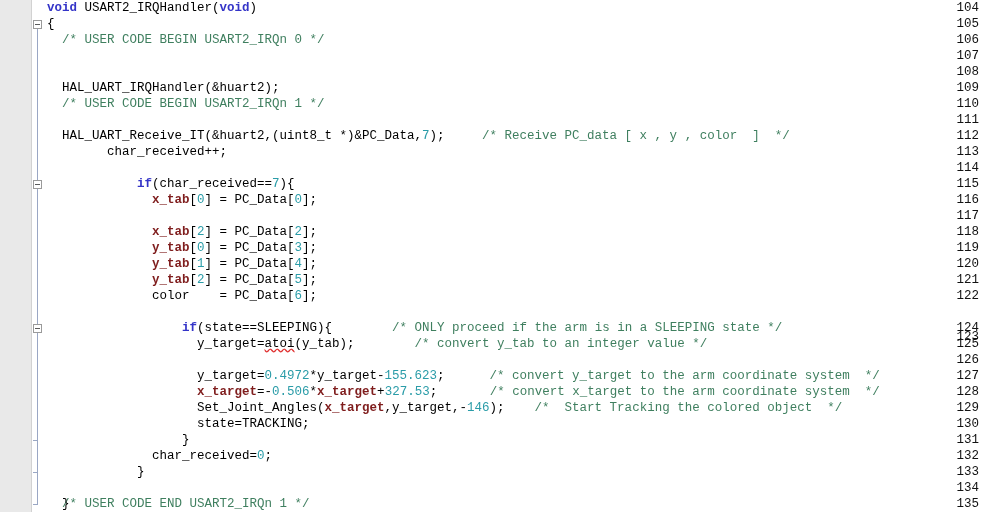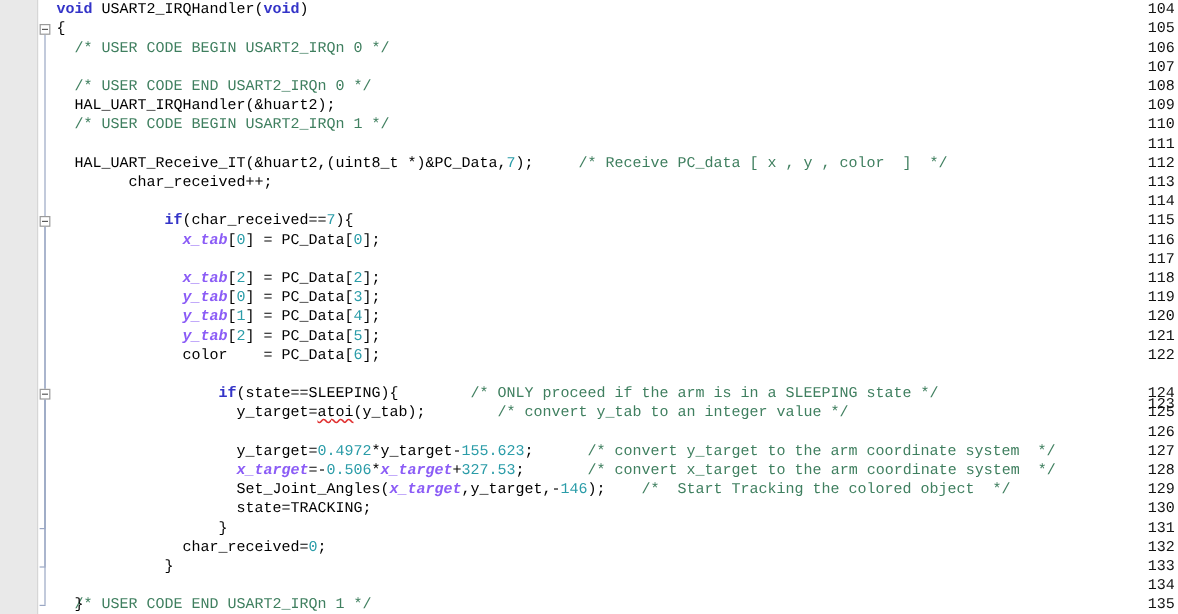--- a/index.html
+++ b/index.html
@@ -102,21 +102,21 @@
     font-size: 12.5px;
     line-height: 16px;
     white-space: pre;
     color: #000000;
   }
 
   
   .kw   { color: #3434c8; font-weight: bold; }
   .cmt  { color: #3f7f5f; }
   .num  { color: #2a9ca8; }
-  .fld  { font-weight: bold; color: #8b5cf6; font-style: italic; }
+  .fld  { font-weight: bold; color: #7f1d1d; }
   .err  {
     text-decoration: underline wavy #e03030;
     text-decoration-skip-ink: none;
   }
 </style>
 </head>
 <body>
 
 <div id="editor">
 
@@ -167,21 +167,21 @@
       <div class="fold-box" style="top: 324px;"></div>
       <div class="fold-line" style="top: 333px; height: 107px;"></div>
       <div class="fold-end" style="top: 440px;"></div>
     </div>
 
   <div class="code" id="code">
       <div class="line" style="top: 0px;"><span class="kw">void</span><span> USART2_IRQHandler(</span><span class="kw">void</span><span>)</span></div>
       <div class="line" style="top: 16px;"><span>{</span></div>
       <div class="line" style="top: 32px;"><span>  </span><span class="cmt">/* USER CODE BEGIN USART2_IRQn 0 */</span></div>
       <div class="line" style="top: 48px;"></div>
-      <div class="line" style="top: 64px;"><span>  </span><span class="cmt">/* USER CODE END USART2_IRQn 0 */</span></div>
+      <div class="line" style="top: 64px;"><span>  </span></div>
       <div class="line" style="top: 80px;"><span>  HAL_UART_IRQHandler(&amp;huart2);</span></div>
       <div class="line" style="top: 96px;"><span>  </span><span class="cmt">/* USER CODE BEGIN USART2_IRQn 1 */</span></div>
       <div class="line" style="top: 112px;"></div>
       <div class="line" style="top: 128px;"><span>  HAL_UART_Receive_IT(&amp;huart2,(uint8_t *)&amp;PC_Data,</span><span class="num">7</span><span>);     </span><span class="cmt">/* Receive PC_data [ x , y , color  ]  */</span></div>
       <div class="line" style="top: 144px;"><span>        char_received++;</span></div>
       <div class="line" style="top: 160px;"></div>
       <div class="line" style="top: 176px;"><span>            </span><span class="kw">if</span><span>(char_received==</span><span class="num">7</span><span>){</span></div>
       <div class="line" style="top: 192px;"><span>              </span><span class="fld">x_tab</span><span>[</span><span class="num">0</span><span>] = PC_Data[</span><span class="num">0</span><span>];</span></div>
       <div class="line" style="top: 224px;"><span>              </span><span class="fld">x_tab</span><span>[</span><span class="num">2</span><span>] = PC_Data[</span><span class="num">2</span><span>];</span></div>
       <div class="line" style="top: 240px;"><span>              </span><span class="fld">y_tab</span><span>[</span><span class="num">0</span><span>] = PC_Data[</span><span class="num">3</span><span>];</span></div>

